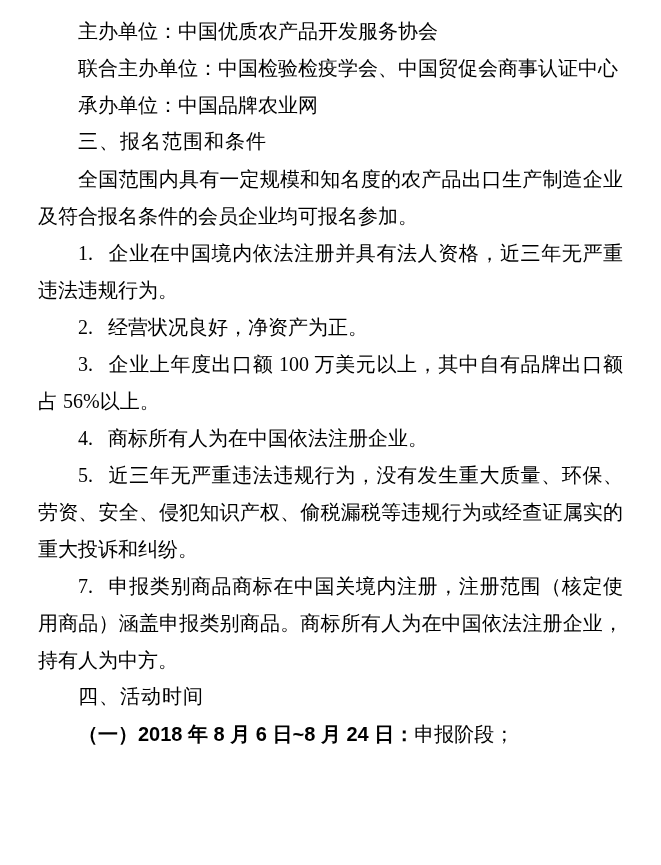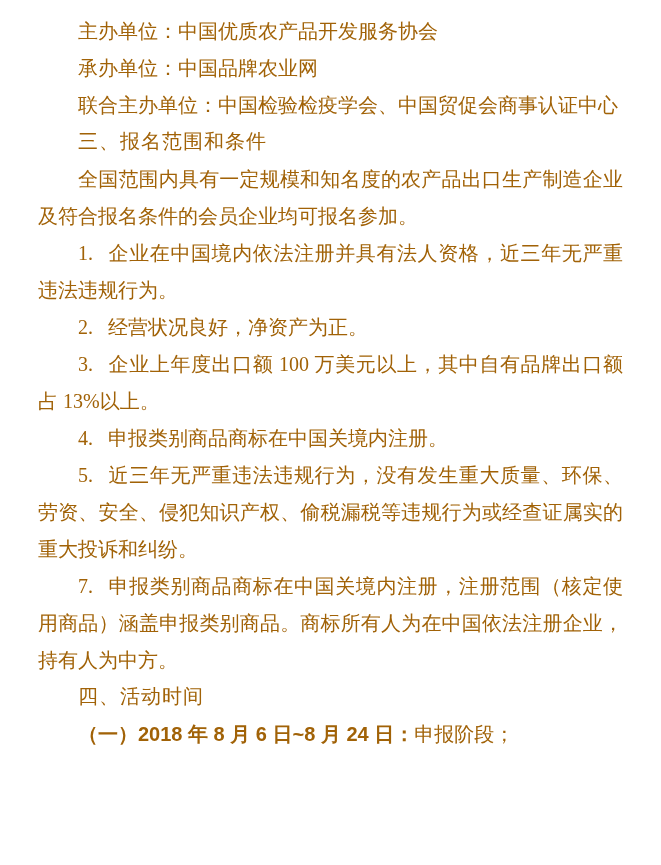--- a/index.html
+++ b/index.html
@@ -10,21 +10,21 @@
   .page {
     position: relative;
     width: 661px;
     height: 865px;
     box-sizing: border-box;
     background: #ffffff;
     padding: 13px 38px 16px 38px;
     font-family: "Liberation Serif", "DejaVu Serif", serif;
     font-size: 20px;
     line-height: 37px;
-    color: #a16207;
+    color: #000000;
     overflow: hidden;
   }
   .page p, .page h2, .page h3 {
     margin: 0;
     padding: 0;
     font-size: 20px;
     line-height: 37px;
     font-weight: normal;
   }
   .meta-line {
@@ -60,44 +60,44 @@
     font-weight: 700;
   }
 </style>
 </head>
 <body>
 
 <div class="page">
 
   <p class="meta-line">主办单位：中国优质农产品开发服务协会</p>
 
+  <p class="meta-line">联合主办单位：中国检验检疫学会、中国贸促会商事认证中心</p>
+
   <p class="meta-line">承办单位：中国品牌农业网</p>
-
-  <p class="meta-line">联合主办单位：中国检验检疫学会、中国贸促会商事认证中心</p>
 
   <h2 class="section-heading">三、报名范围和条件</h2>
 
 
   <p class="body-para">全国范围内具有一定规模和知名度的农产品出口生产制造企业及符合报名条件的会员企业均可报名参加。</p>
 
 
   <p class="condition-item">
     <span class="num">1.</span><span>企业在中国境内依法注册并具有法人资格，近三年无严重违法违规行为。</span>
   </p>
 
   <p class="condition-item">
     <span class="num">2.</span><span>经营状况良好，净资产为正。</span>
   </p>
 
   <p class="condition-item">
-    <span class="num">3.</span><span>企业上年度出口额 100 万美元以上，其中自有品牌出口额占 13%以上。</span>
+    <span class="num">3.</span><span>企业上年度出口额 100 万美元以上，其中自有品牌出口额占 56%以上。</span>
   </p>
 
   <p class="condition-item">
-    <span class="num">4.</span><span>申报类别商品商标在中国关境内注册。</span>
+    <span class="num">4.</span><span>商标所有人为在中国依法注册企业。</span>
   </p>
 
   <p class="condition-item">
     <span class="num">5.</span><span>近三年无严重违法违规行为，没有发生重大质量、环保、劳资、安全、侵犯知识产权、偷税漏税等违规行为或经查证属实的重大投诉和纠纷。</span>
   </p>
 
 
   <p class="condition-item">
     <span class="num">7.</span><span>申报类别商品商标在中国关境内注册，注册范围（核定使用商品）涵盖申报类别商品。商标所有人为在中国依法注册企业，持有人为中方。</span>
   </p>

